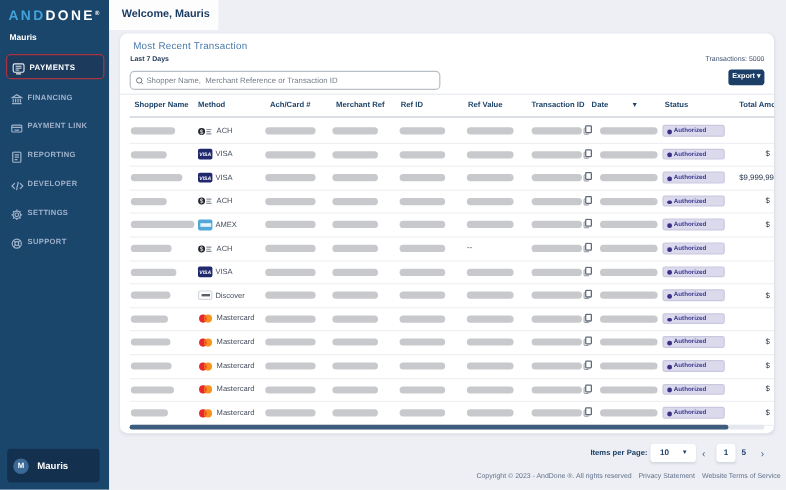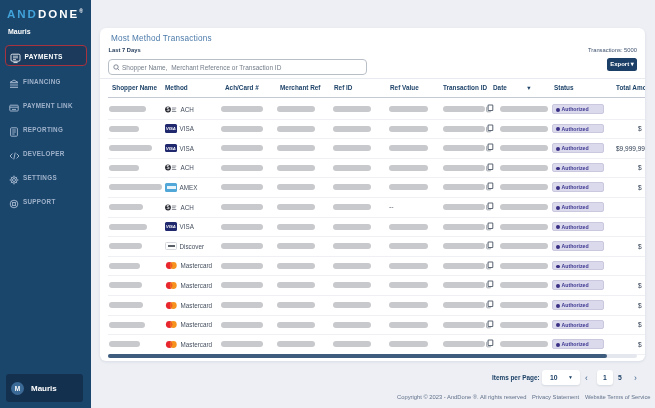--- a/index.html
+++ b/index.html
@@ -111,22 +111,25 @@
           <path d="M2.3 2.3 L3.9 3.9 M7.7 2.3 L6.1 3.9 M7.7 7.7 L6.1 6.1 M2.3 7.7 L3.9 6.1" stroke="#9fb2ca" fill="none" stroke-width="1"></path>
         </svg></span>
       <span class="nlab">SUPPORT</span>
     </div>
   <div id="userbox">
       <span class="av">M</span>
       <span class="un">Mauris</span>
     </div>
 </div>
 <div id="main">
+  <div id="welcome">
+      <span>Welcome, Mauris</span>
+    </div>
   <div id="card">
-    <div id="title">Most Method Transactions</div>
+    <div id="title">Most Recent Transaction</div>
     <div id="last7">Last 7 Days</div>
     <div id="txcount">Transactions: 5000</div>
     <div id="export">Export ▾</div>
     <div id="search">
         <svg width="7" height="7" viewBox="0 0 7 7">
           <circle cx="3" cy="3" r="2.2" fill="none" stroke="#67707d" stroke-width="0.8"></circle>
           <path d="M4.6 4.6 L6.2 6.2" stroke="#67707d" stroke-width="0.8"></path>
         </svg>
         <span class="ph">Shopper Name,&nbsp; Merchant Reference or Transaction ID</span>
       </div>

